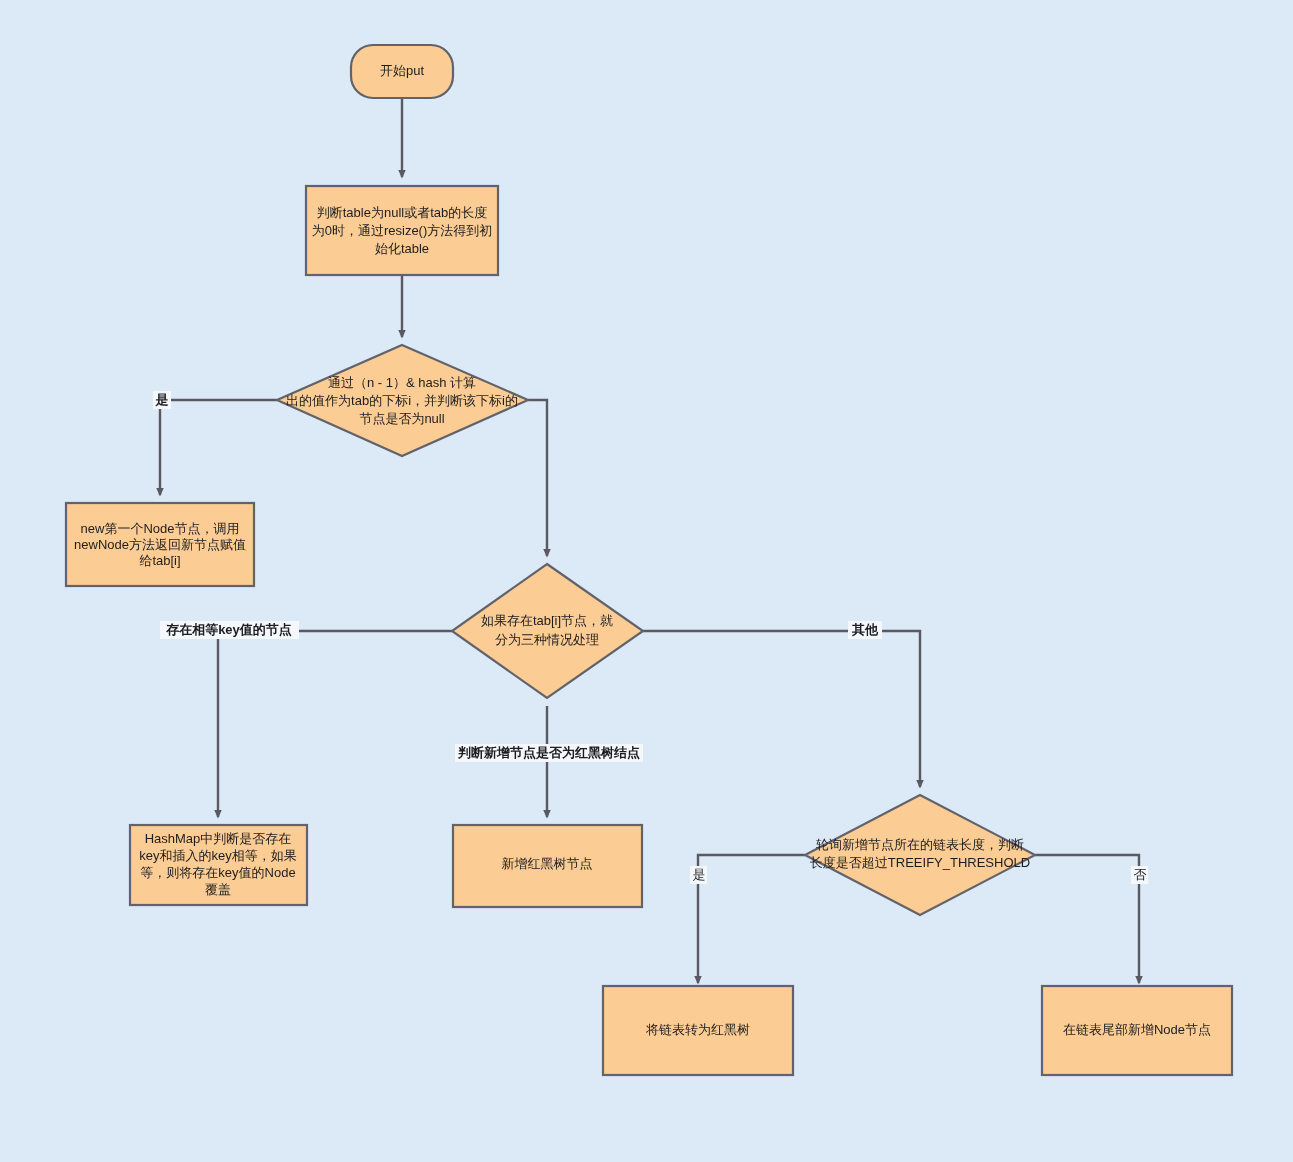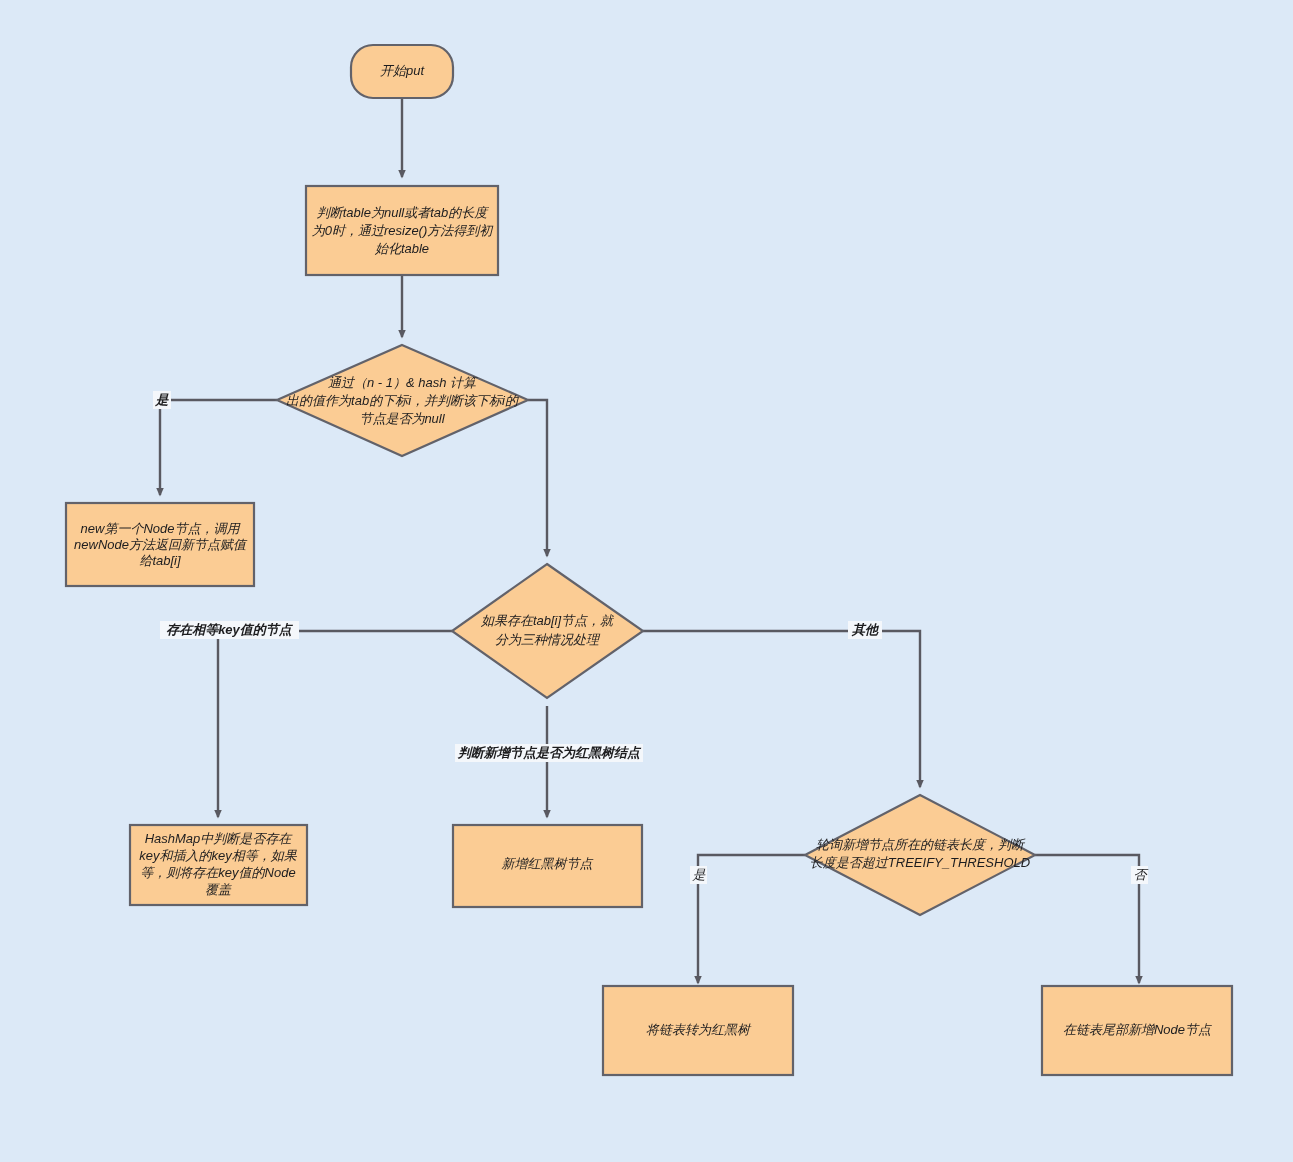--- a/index.html
+++ b/index.html
@@ -11,21 +11,20 @@
     width: 1293px;
     height: 1162px;
     font-family: "Liberation Sans", "DejaVu Sans", sans-serif;
     overflow: hidden;
   }
   #flowchart-root {
     position: relative;
     width: 1293px;
     height: 1162px;
     background: #dce9f7;
-    font-style: italic;
   }
   svg#diagram {
     display: block;
     width: 1293px;
     height: 1162px;
   }
   .node-shape {
     fill: #fbcc94;
     stroke: #62626a;
     stroke-width: 2.2;

